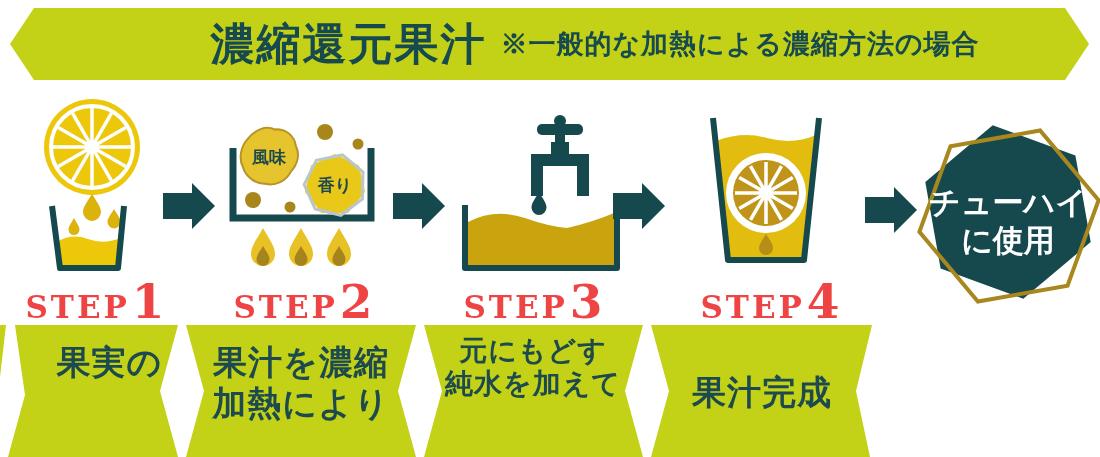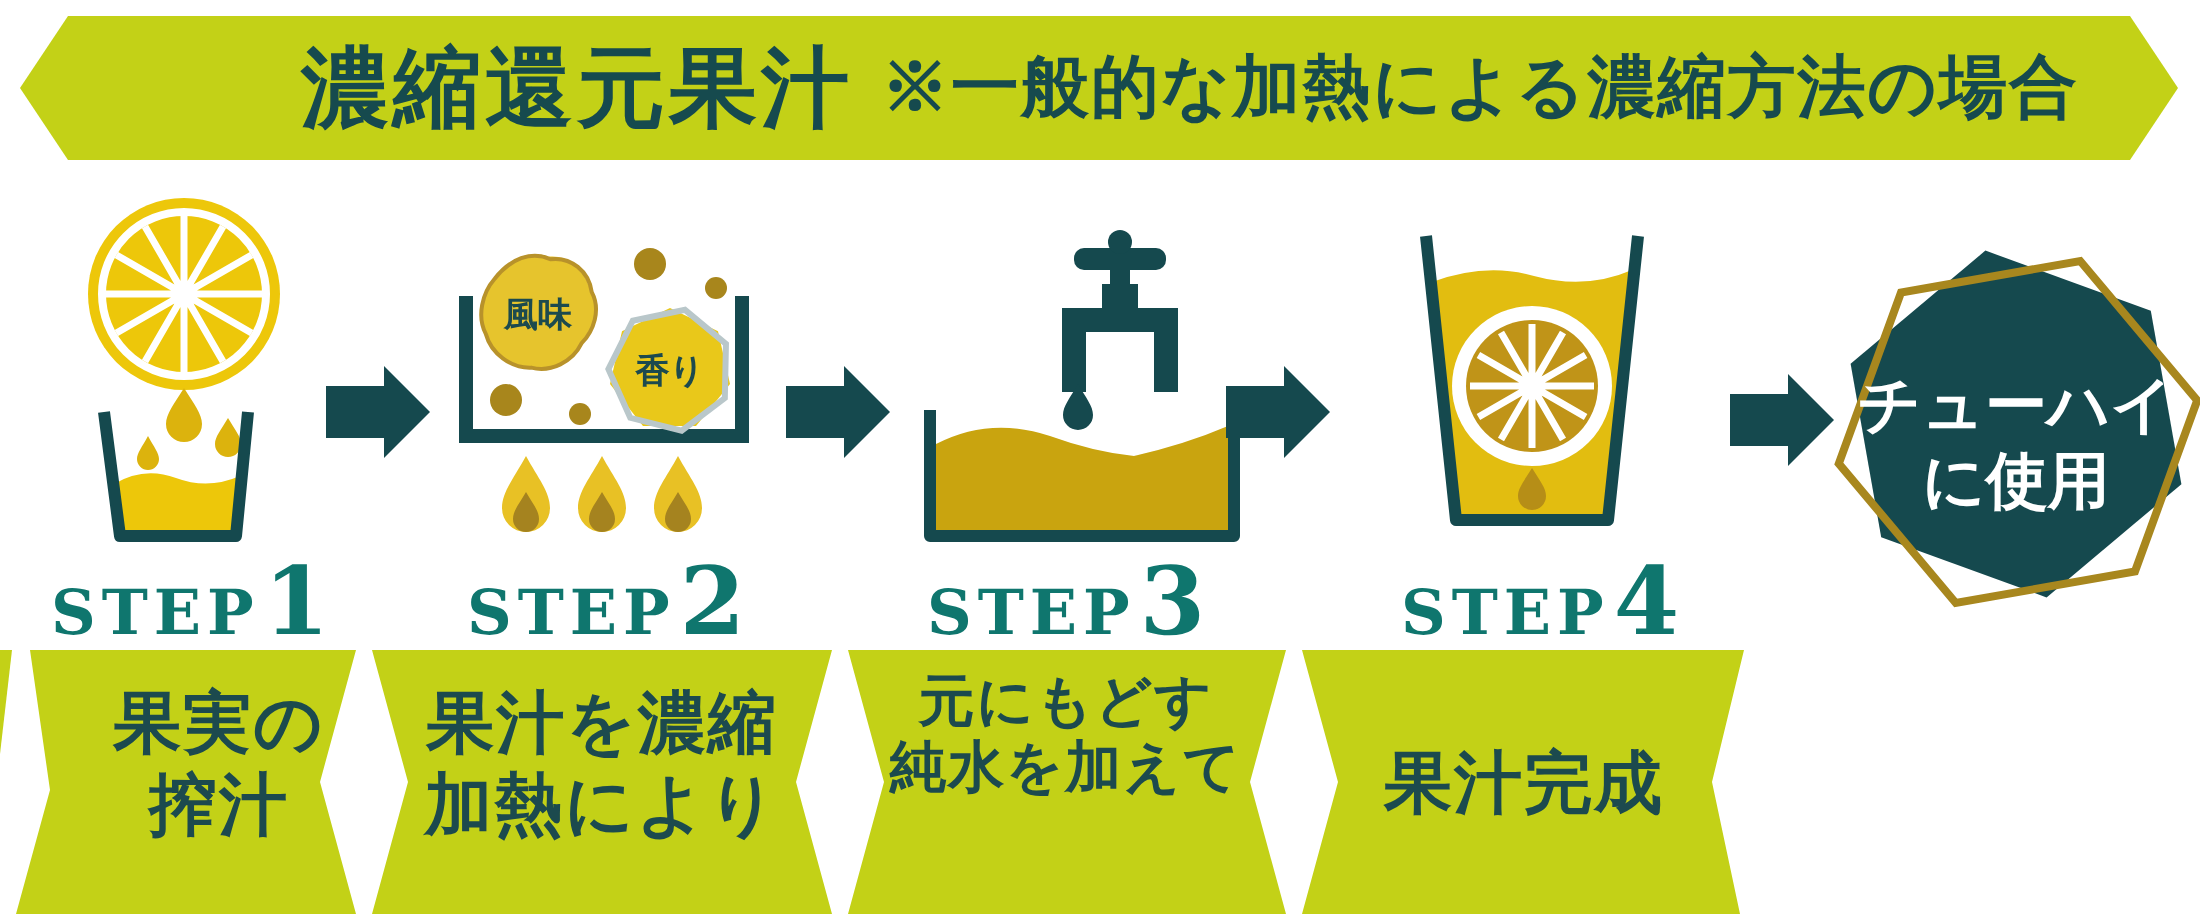--- a/index.html
+++ b/index.html
@@ -3,24 +3,24 @@
 <meta charset="utf-8">
 <style>
   html,body{margin:0;padding:0;background:#fff;}
   #stage{position:relative;width:1100px;height:457px;background:#fff;overflow:hidden;
          font-family:"DejaVu Sans",sans-serif;}
   svg{position:absolute;display:block;}
   
   .banner-text{position:absolute;left:0;top:8px;width:1100px;height:72px;
     display:flex;justify-content:center;align-items:center;gap:14px;color:#164a4e;margin-left:45px;}
   .banner-title{font-family:"DejaVu Serif",serif;font-weight:bold;font-size:44px;letter-spacing:2px;}
-  .banner-note{font-family:"DejaVu Serif",serif;font-weight:bold;font-size:34px;letter-spacing:1px;}
+  .banner-note{font-family:"DejaVu Serif",serif;font-weight:bold;font-size:27px;letter-spacing:1px;}
   
   .step-label{position:absolute;top:274px;height:52px;display:flex;justify-content:center;
-    align-items:baseline;color:#0f766e;font-family:"DejaVu Serif",serif;font-weight:bold;}
+    align-items:baseline;color:#ef4444;font-family:"DejaVu Serif",serif;font-weight:bold;}
   .step-word{font-size:31px;letter-spacing:3px;}
   .step-num{font-size:47px;margin-left:2px;}
   
   .caption{position:absolute;color:#1c4a4e;font-weight:bold;text-align:center;letter-spacing:1px;}
   .cap-line-lg{font-size:34px;line-height:41px;}
   .cap-line-sm{font-size:28px;line-height:33px;}
 </style>
 </head>
 <body>
 
@@ -151,21 +151,20 @@
       <polygon points="0,0 6,0 0,52"></polygon>
       <polygon points="15,0 178,0 160,66 178,132 8,132 25,70"></polygon>
       <polygon points="186,0 416,0 398,66 416,132 186,132 204,66"></polygon>
       <polygon points="424,0 643,0 625,66 643,132 424,132 442,66"></polygon>
       <polygon points="651,0 872,0 856,66 870,132 651,132 669,66"></polygon>
     </g>
   </svg>
 
   <div class="caption" style="left:32px;top:342px;width:155px">
     <div class="cap-line-lg">果実の</div>
-    <div class="cap-line-lg">搾汁</div>
   </div>
   <div class="caption" style="left:195px;top:342px;width:212px">
     <div class="cap-line-lg">果汁を濃縮</div>
     <div class="cap-line-lg">加熱により</div>
   </div>
   <div class="caption" style="left:430px;top:334px;width:206px">
     <div class="cap-line-sm">元にもどす</div>
     <div class="cap-line-sm">純水を加えて</div>
   </div>
   <div class="caption" style="left:662px;top:372px;width:200px">

